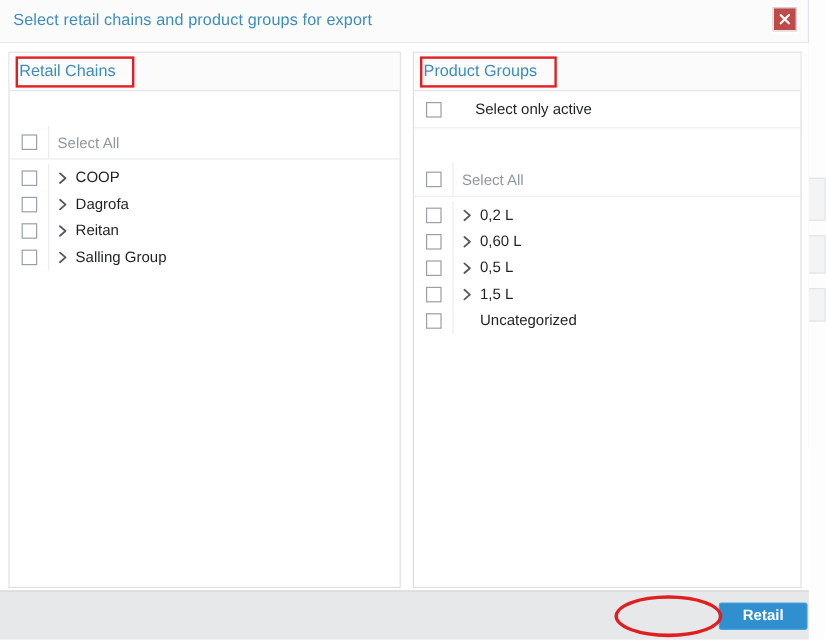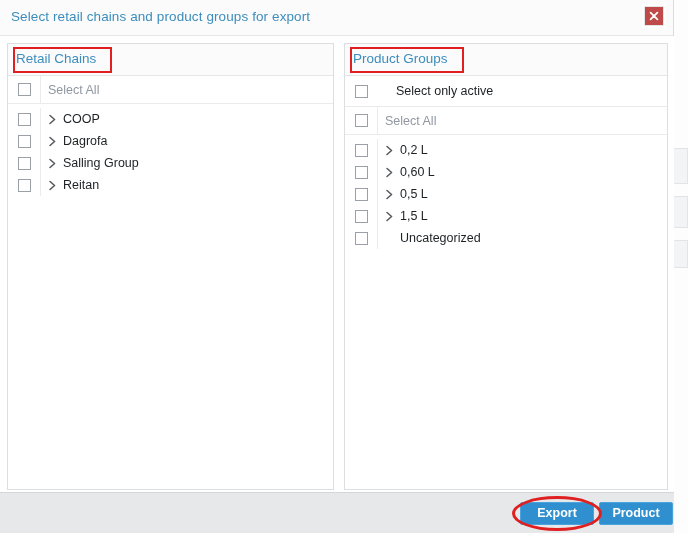--- a/index.html
+++ b/index.html
@@ -132,20 +132,21 @@
   .row {
     position: relative;
     display: flex;
     align-items: center;
     height: 22px;
     box-sizing: border-box;
   }
   .row-selall {
     height: 28px;
     border-bottom: 1px solid #e9ebed;
+    margin-top: 29px;
   }
   .row-active {
     height: 31px;
     border-bottom: 1px solid #e9ebed;
     gap: 18px;
   }
   .cb-cell {
     width: 33px;
     min-width: 33px;
     height: 100%;
@@ -290,32 +291,32 @@
         </div>
         <div class="row">
           <div class="cb-cell">
             <div class="checkbox"></div>
           </div>
           <div class="chev">
             <svg width="9" height="11" viewBox="0 0 9 11">
                 <path d="M2 1.5 L6.6 5.5 L2 9.5" fill="none" stroke="#55595d" stroke-width="1.5" stroke-linecap="round" stroke-linejoin="round"></path>
               </svg>
           </div>
+          <div class="label label-dark">Reitan</div>
+        </div>
+        <div class="row">
+          <div class="cb-cell">
+            <div class="checkbox"></div>
+          </div>
+          <div class="chev">
+            <svg width="9" height="11" viewBox="0 0 9 11">
+                <path d="M2 1.5 L6.6 5.5 L2 9.5" fill="none" stroke="#55595d" stroke-width="1.5" stroke-linecap="round" stroke-linejoin="round"></path>
+              </svg>
+          </div>
           <div class="label label-dark">Salling Group</div>
-        </div>
-        <div class="row">
-          <div class="cb-cell">
-            <div class="checkbox"></div>
-          </div>
-          <div class="chev">
-            <svg width="9" height="11" viewBox="0 0 9 11">
-                <path d="M2 1.5 L6.6 5.5 L2 9.5" fill="none" stroke="#55595d" stroke-width="1.5" stroke-linecap="round" stroke-linejoin="round"></path>
-              </svg>
-          </div>
-          <div class="label label-dark">Reitan</div>
         </div>
       </div>
     </div>
 
     <div class="panel panel-right">
       <div class="panel-head">
         <div class="panel-title">Product Groups</div>
         <div class="anno-rect anno-right"></div>
       </div>
 
@@ -384,18 +385,17 @@
           </div>
           <div class="chev spacer"></div>
           <div class="label label-dark">Uncategorized</div>
         </div>
       </div>
     </div>
 
   </div>
 
   <div class="footer">
-    <button class="btn btn-export">Export</button>
-    <button class="btn btn-cancel">Product</button>
+    <button class="btn btn-cancel">Retail</button>
     <div class="anno-ellipse"></div>
   </div>
 
 </div>
 
 </body></html>

